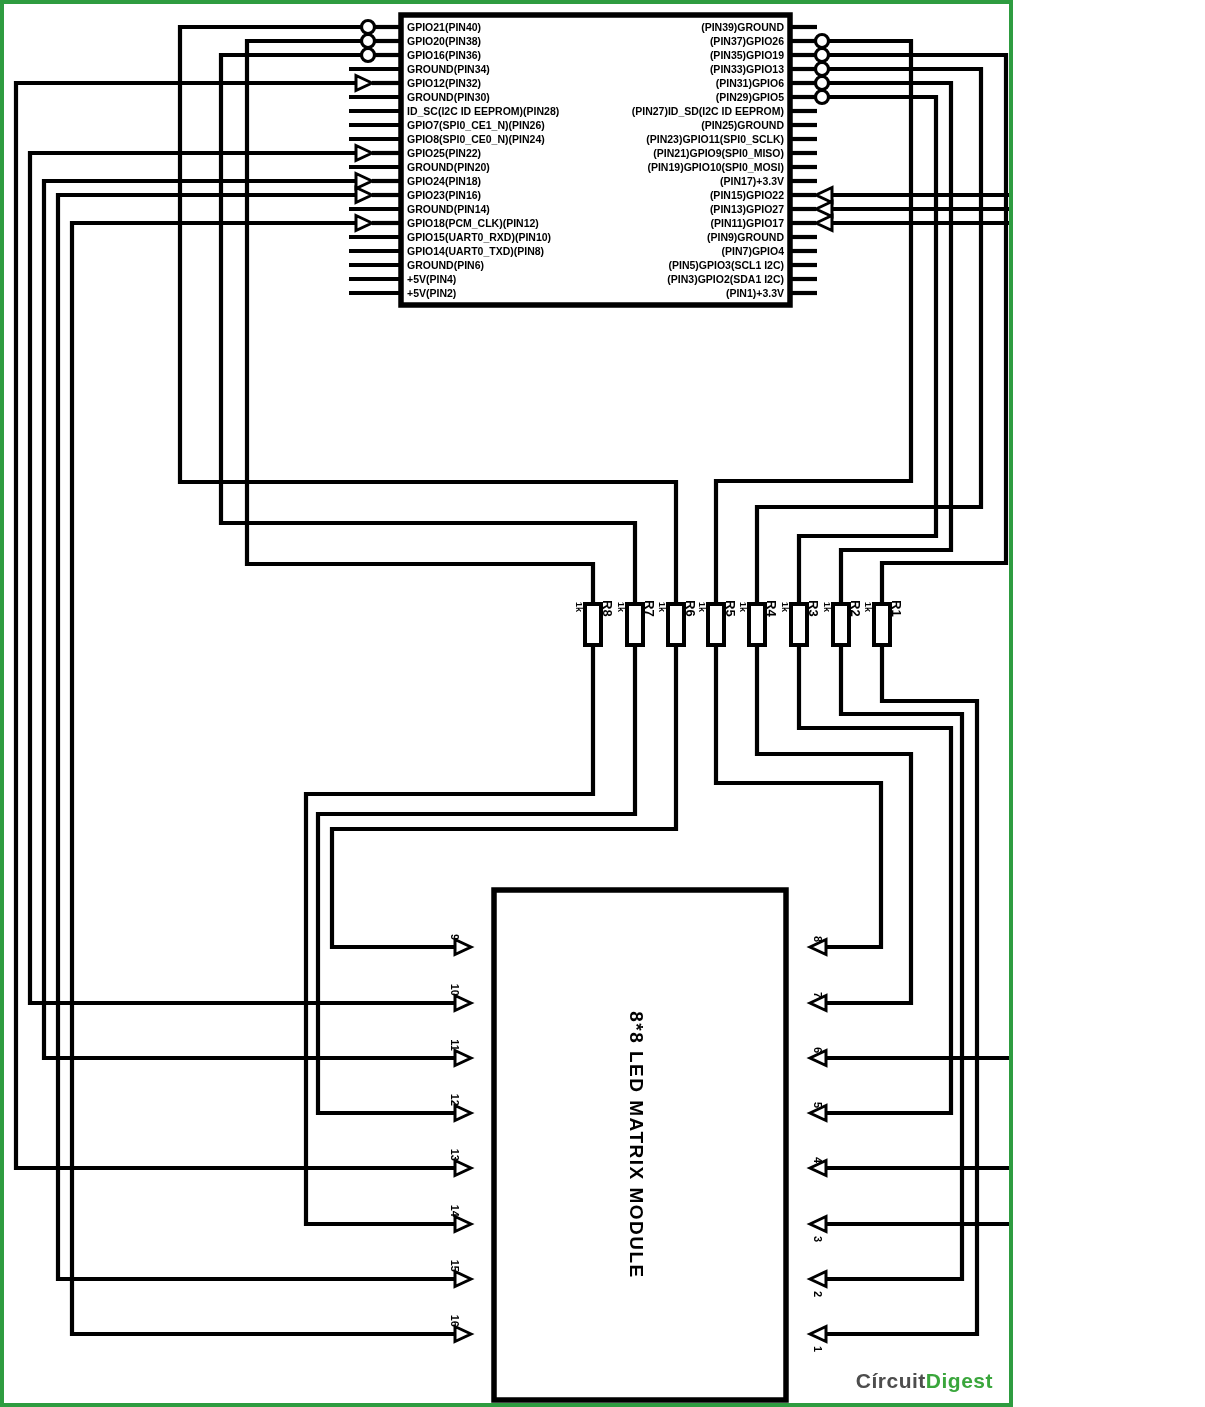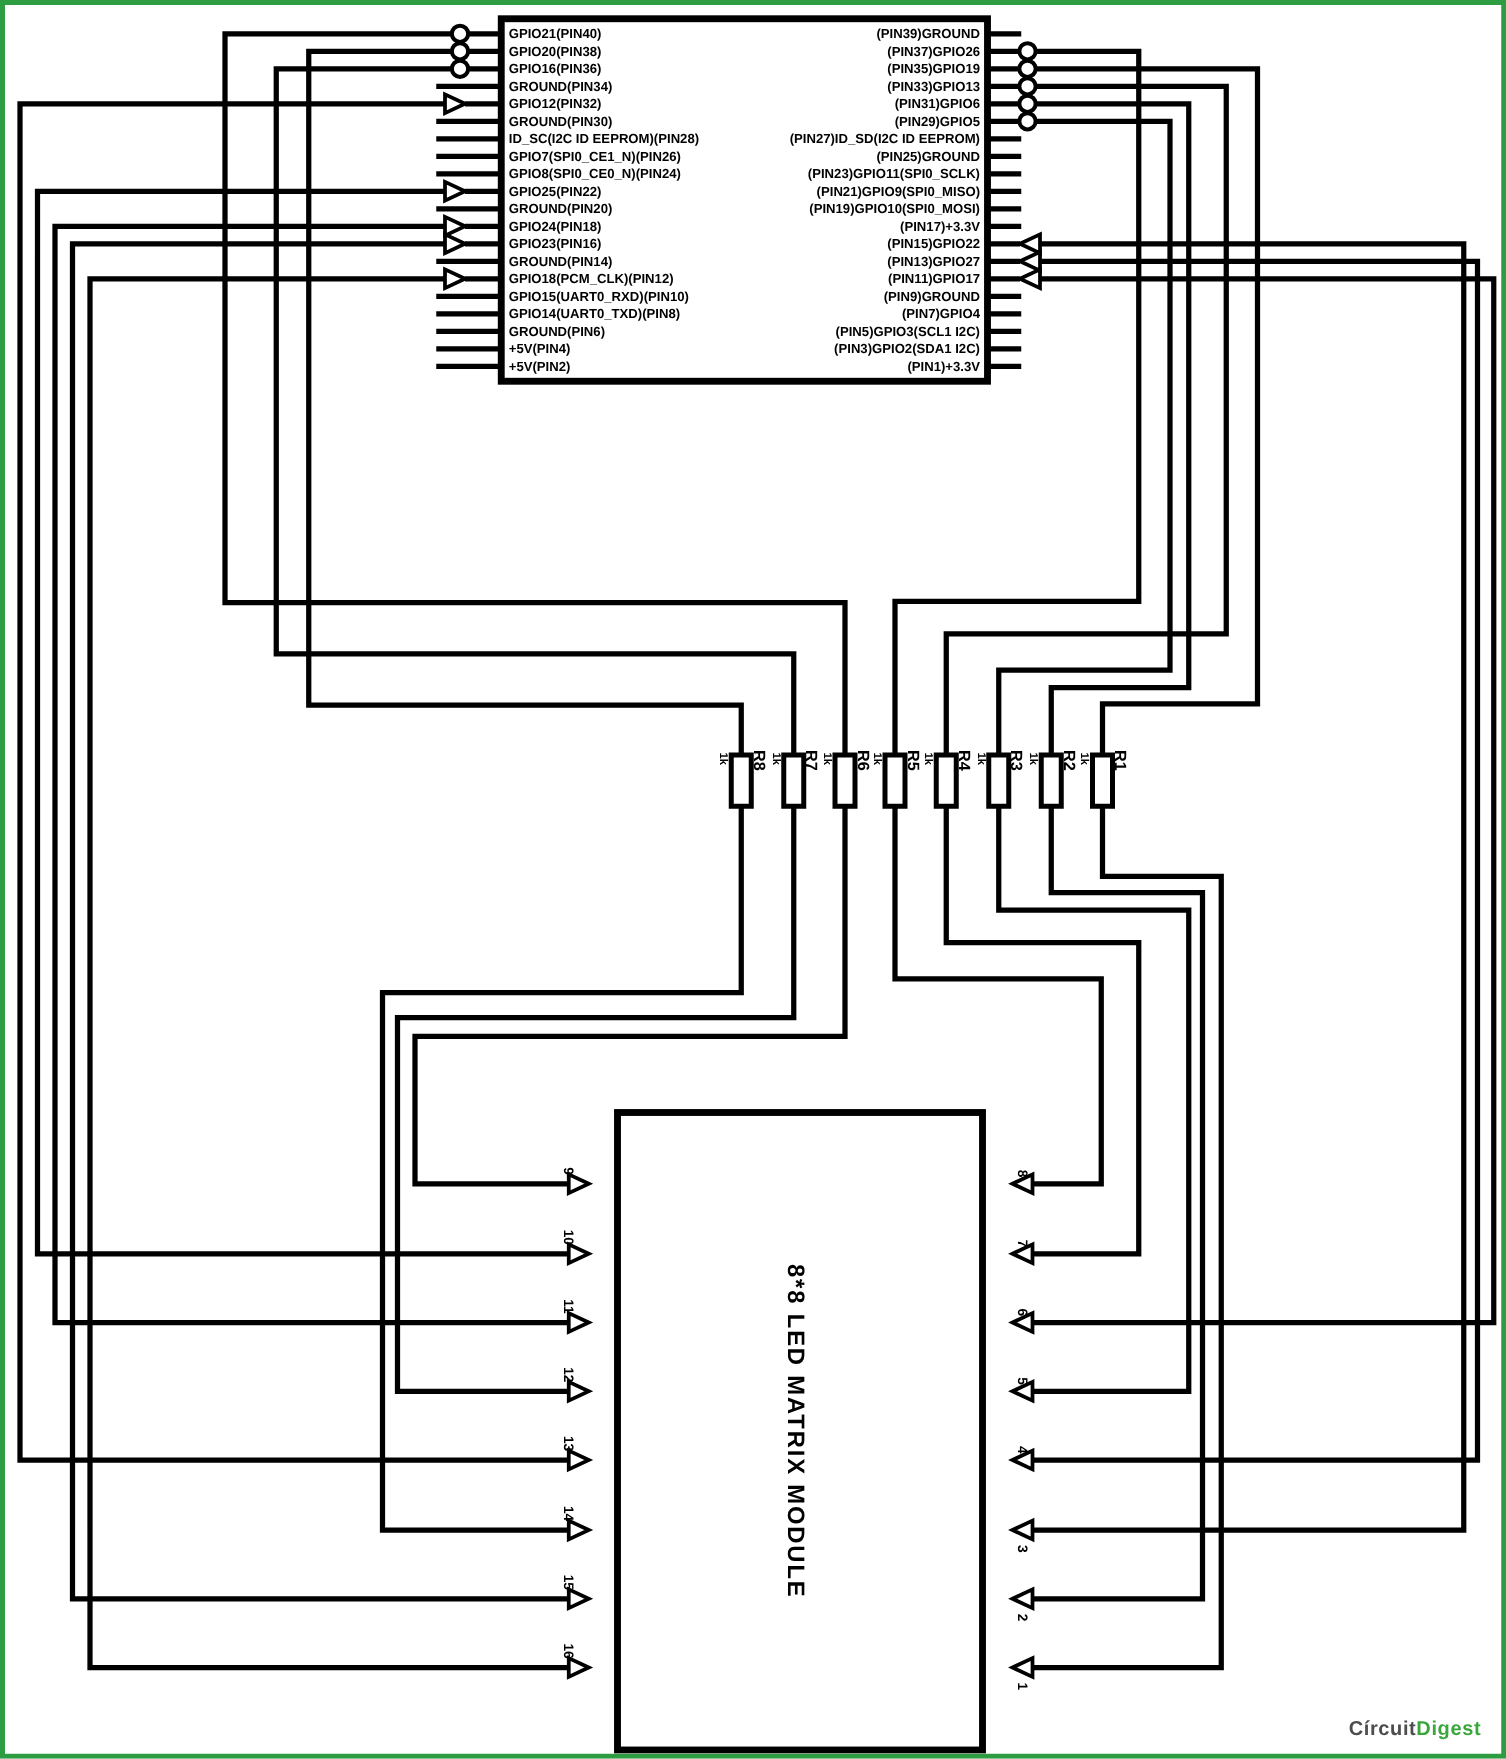--- a/index.html
+++ b/index.html
@@ -1,28 +1,28 @@
 <!DOCTYPE html>
 <html><head>
 <meta charset="utf-8">
 <style>
   html,body{margin:0;padding:0;background:#ffffff;}
   #canvas{
     position:relative;
-    width:1205px;height:1407px;
+    width:1013px;height:1407px;
     box-sizing:border-box;
     background:#ffffff;
     border:4px solid #2e9c40;
     font-family:"Liberation Sans", sans-serif;
     overflow:hidden;
   }
   #circuit-svg{position:absolute;left:0;top:0;}
   #logo{
     position:absolute;right:16px;bottom:10px;
-    font-size:16px;font-weight:700;letter-spacing:0.5px;
+    font-size:21px;font-weight:700;letter-spacing:0.5px;
     user-select:none;
   }
   #logo .p1{color:#4d4d4d;}
   #logo .p2{color:#3aa63c;}
   text{font-family:"Liberation Sans", sans-serif;}
 </style>
 </head>
 <body>
 
 <div id="canvas">

